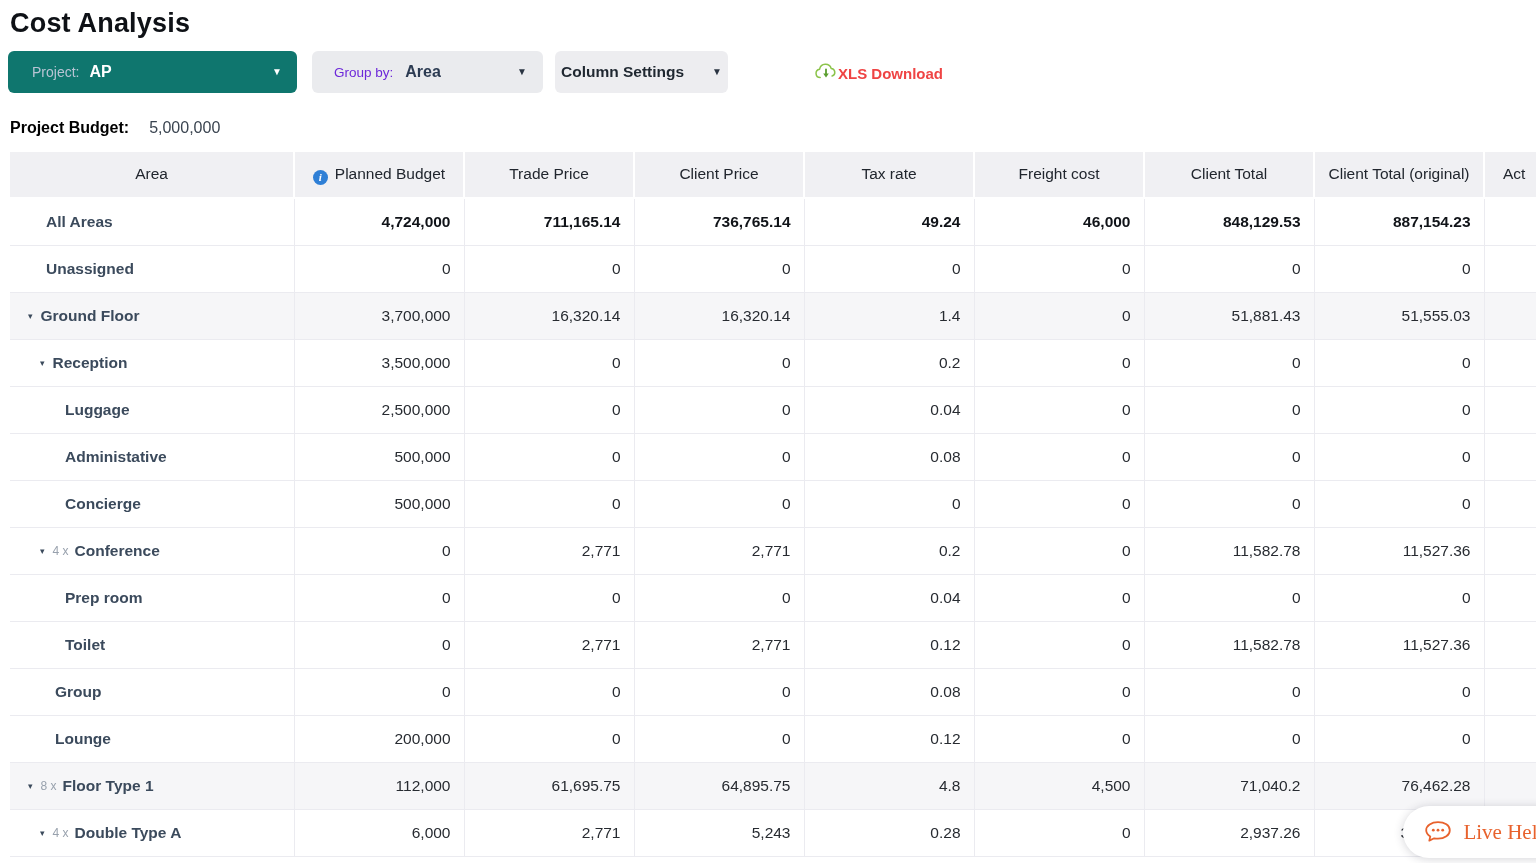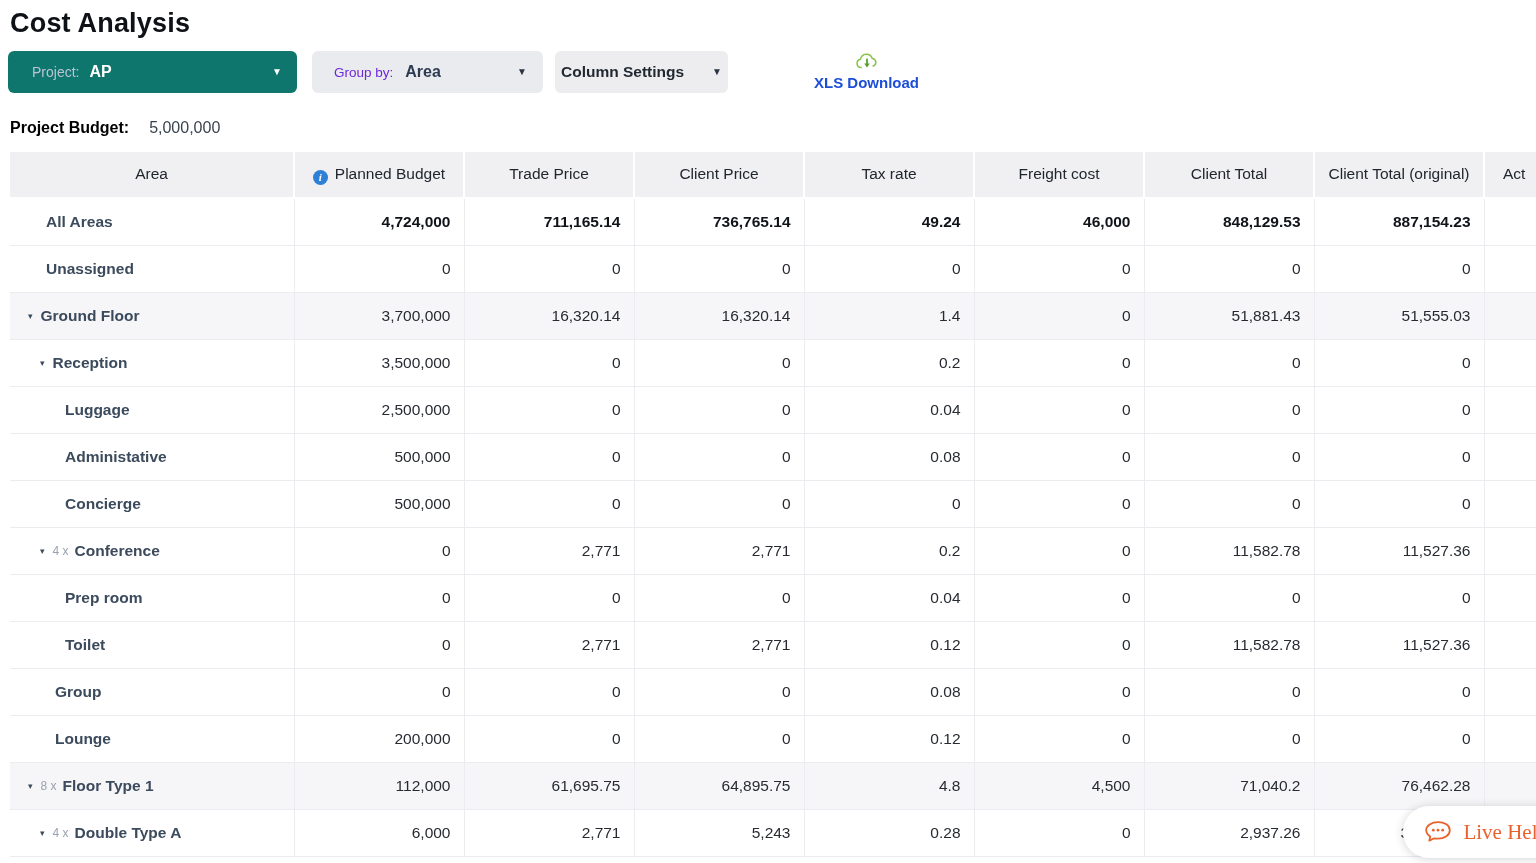--- a/index.html
+++ b/index.html
@@ -17,21 +17,21 @@
   .dd-project .dd-value{color:#fff;font-weight:bold;font-size:16px;}
   .dd-project .caret{margin-left:auto;color:#fff;}
   .dd-group{width:231px;background:#eaebee;padding:0 16px 0 22px;margin-right:12px;}
   .dd-group .dd-label{color:#6d28d9;font-size:13.5px;margin-right:12px;}
   .dd-group .dd-value{color:#2c3b52;font-weight:bold;font-size:16px;}
   .dd-group .caret{margin-left:auto;color:#2a3442;}
   .dd-cols{width:173px;background:#ededf0;padding:0 6px;justify-content:space-between;font-weight:bold;color:#1f2730;font-size:15.5px;}
   .dd-cols .caret{color:#2a3442;}
   .caret{font-size:10px;line-height:1;}
 
-  .xls{margin-left:86px;display:flex;flex-direction:column;align-items:center;justify-content:flex-start;padding-top:2px;color:#1d4ed8;font-weight:bold;font-size:15px;cursor:pointer;text-decoration:none;}
+  .xls{margin-left:86px;display:flex;flex-direction:row;align-items:center;justify-content:flex-start;padding-top:2px;color:#ef4444;font-weight:bold;font-size:15px;cursor:pointer;text-decoration:none;}
   .xls svg{display:block;margin-bottom:3px;}
 
   
   .budget{margin:26px 0 0 10px;font-size:16px;color:#3a4450;}
   .budget .b-label{font-weight:bold;color:#000000;margin-right:20px;}
 
   
   .table-wrap{margin:15px 0 0 10px;width:1526px;overflow:hidden;}
   table{border-collapse:collapse;table-layout:fixed;width:1614px;}
   th{height:46px;background:#f0f0f3;font-weight:normal;font-size:15.5px;color:#21262e;text-align:center;vertical-align:middle;line-height:1.18;border-right:2px solid #fff;border-bottom:2px solid #fff;padding:0 6px;box-sizing:border-box;}

